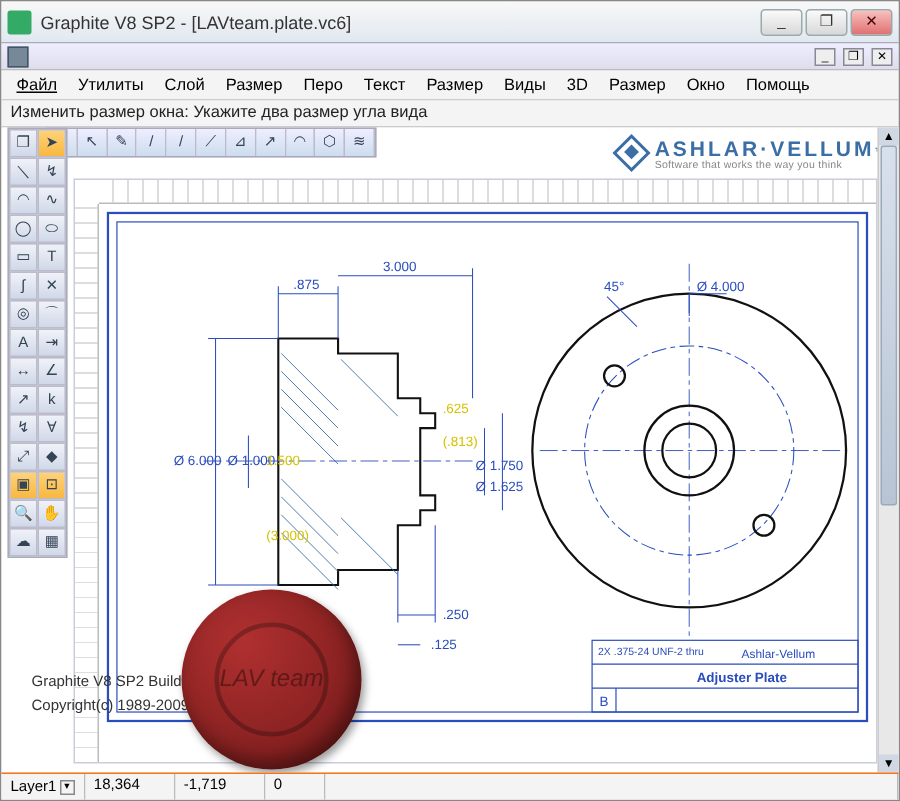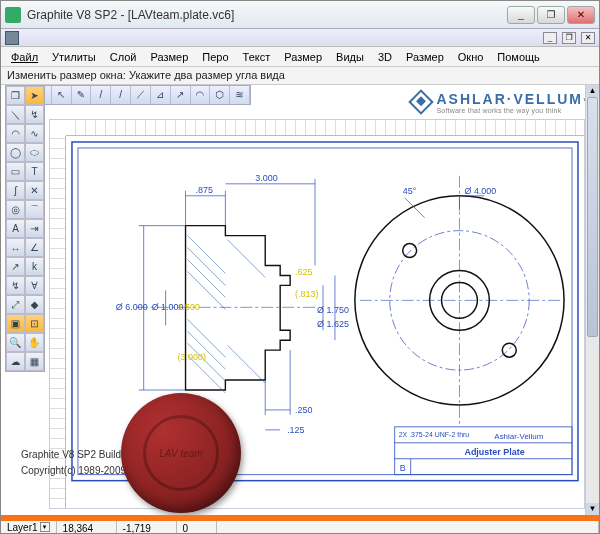--- a/index.html
+++ b/index.html
@@ -28,30 +28,30 @@
 .brand .logo::after{content:"";display:block;width:7px;height:7px;background:#3a6ea5;margin:3px;}
 .brand .txt{ font-size:14px; letter-spacing:2px; color:#3a6ea5; font-weight:600;}
 .brand .sub{ font-size:7px; color:#888; letter-spacing:0.2px;}
 .canvas-outer{ position:absolute; left:48px; right:14px; top:34px; bottom:6px; background:#fff; border:1px solid #ccd; }
 .rulerH{position:absolute;left:16px;right:0;top:0;height:16px;background:repeating-linear-gradient(90deg,#fff,#fff 9px,#ddd 9px,#ddd 10px);border-bottom:1px solid #bbb;}
 .rulerV{position:absolute;left:0;top:16px;bottom:0;width:16px;background:repeating-linear-gradient(0deg,#fff,#fff 9px,#ddd 9px,#ddd 10px);border-right:1px solid #bbb;}
 .canvas{position:absolute;left:16px;right:0;top:16px;bottom:0;background:#fff;overflow:hidden;}
 .scrollbarV{position:absolute;right:0;top:84px;bottom:18px;width:14px;background:#e8e8e8;border-left:1px solid #ccc;}
 .scrollbarV .thumb{position:absolute;left:1px;right:1px;top:12px;height:240px;background:linear-gradient(#d8e0ec,#b8c4d4);border:1px solid #9ab;border-radius:2px;}
 .scrollbarV .arr{position:absolute;left:0;right:0;height:12px;background:#d0d8e4;text-align:center;font-size:8px;line-height:12px;}
-.statusbar{position:absolute;left:0;right:0;bottom:0;height:18px;background:#eee;border-top:6px solid #f97316;display:flex;font-size:10px;}
+.statusbar{position:absolute;left:0;right:0;bottom:0;height:18px;background:#eee;border-top:1px solid #f97316;display:flex;font-size:10px;}
 .statusbar .cell{border-right:1px solid #bbb;padding:2px 6px;background:#f4f4f4;}
 .statusbar .layer{display:flex;align-items:center;}
 .statusbar .layer .dd{width:10px;height:10px;border:1px solid #888;margin-left:2px;font-size:7px;text-align:center;line-height:8px;}
 .drawing svg { position:absolute; inset:0; }
 .dim{ font-size:9px; fill:#2a4dbd; font-family:Arial;}
 .yel{ fill:#d6c200;}
 .seal{position:absolute;left:120px;bottom:20px;width:120px;height:120px;pointer-events:none;}
 .seal .outer{width:120px;height:120px;border-radius:50%;background:radial-gradient(circle at 35% 30%,#b03030,#701818);box-shadow:inset -4px -6px 12px rgba(0,0,0,.4), 2px 3px 6px rgba(0,0,0,.4);}
-.seal .inner{position:absolute;left:22px;top:22px;width:76px;height:76px;border-radius:50%;border:3px solid rgba(0,0,0,.25);display:flex;align-items:center;justify-content:center;color:rgba(60,15,15,.6);font-size:10px;font-style:italic;text-align:center;line-height:1.1;}
+.seal .inner{position:absolute;left:22px;top:22px;width:76px;height:76px;border-radius:50%;border:3px solid rgba(0,0,0,.25);display:flex;align-items:center;justify-content:center;color:rgba(60,15,15,.6);font-size:16px;font-style:italic;text-align:center;line-height:1.1;}
 .buildinfo{position:absolute;left:20px;bottom:54px;font-size:10px;color:#333;line-height:1.6;}
 </style>
 </head>
 <body>
 
 <div class="window">
   <div class="titlebar">
     <div class="appicon"></div>
     <div class="title">Graphite V8 SP2 - [LAVteam.plate.vc6]</div>
     <div class="winbtns">

